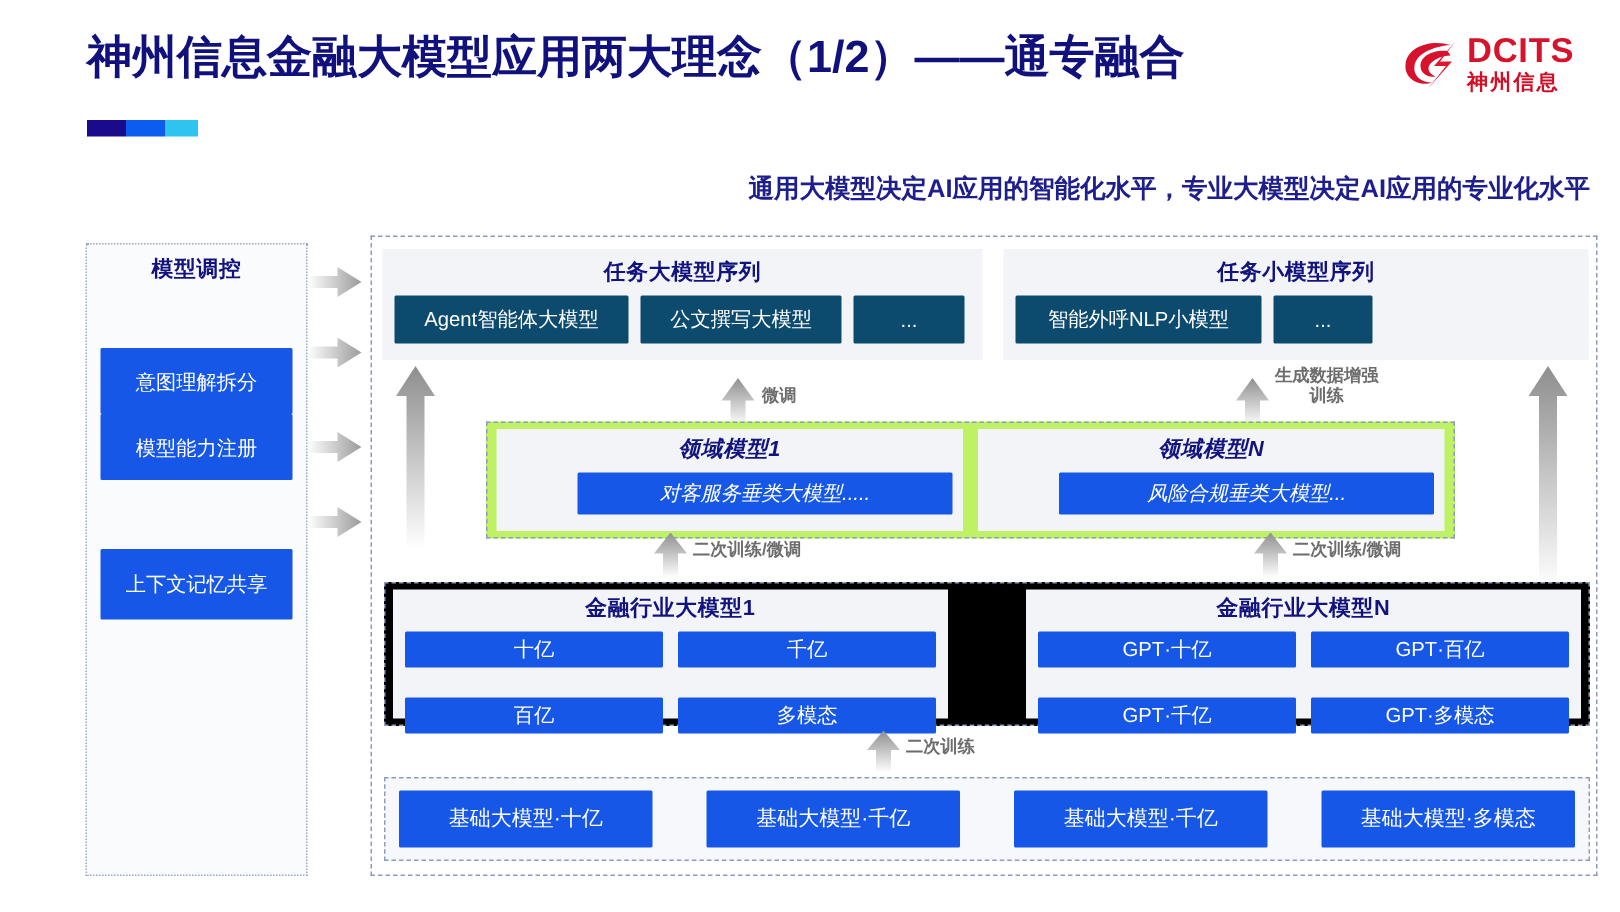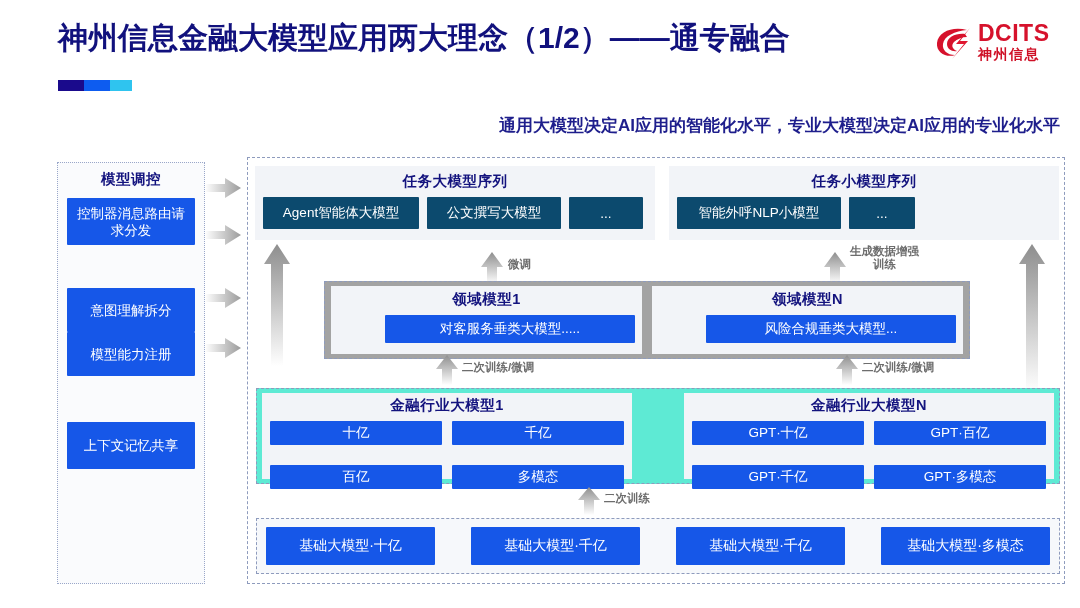--- a/index.html
+++ b/index.html
@@ -49,21 +49,21 @@
 
   
   .sidebar {
     position: absolute; left: 57px; top: 162px;
     width: 148px; height: 422px;
     border: 1px dotted #9aa7c9; background: #fafbfd;
     padding: 7px 9px;
   }
   .sidebar-title {
     text-align: center; font-size: 14.5px; font-weight: bold;
-    color: #13137e; margin-bottom: 9px; letter-spacing: .5px;
+    color: #13137e; margin-bottom: 22px; letter-spacing: .5px;
   }
   .sb-box {
     background: #1657e8; color: #ffffff; font-size: 13.5px;
     text-align: center; border-radius: 1px;
     display: flex; align-items: center; justify-content: center;
     line-height: 17px; padding: 3px 4px;
   }
   .sb-b1 { height: 47px; margin-top: 0px; }
   .sb-b2 { height: 44px; margin-top: 43px; }
   .sb-b3 { height: 44px; }
@@ -94,37 +94,37 @@
   .chip {
     background: #0c4a6e; color: #fff; font-size: 13.5px;
     height: 32px; display: flex; align-items: center; justify-content: center;
     border-radius: 1px; white-space: nowrap; padding: 0 6px;
   }
 
   
   .domain-outer {
     position: absolute; left: 324px; top: 281px;
     width: 646px; height: 78px;
-    border: 1px dashed #8e9bbd; background: #a3a3a3;
+    border: 1px dashed #8e9bbd; background: #bef264;
     padding: 4px 6px;
-    display: flex; gap: 10px;
+    display: flex; gap: 10px; font-style: italic;
   }
   .domain-panel { background: #f2f4f8; flex: 1; padding: 4px 7px 7px 7px; }
   .domain-bar {
     background: #1657e8; color: #fff; font-size: 13.5px; height: 28px;
     display: flex; align-items: center; justify-content: center;
     border-radius: 1px;
     margin-left: 47px;
   }
 
   
   .ind-outer {
     position: absolute; left: 256px; top: 388px;
     width: 804px; height: 96px;
-    border: 1px dashed #8e9bbd; background: #5eead4;
+    border: 1px dashed #8e9bbd; background: #000000;
     padding: 4px 5px; display: flex; gap: 52px;
   }
   .ind-panel { background: #f2f4f8; flex: 1; padding: 3px 8px 6px 8px; }
   .ind-grid { display: grid; grid-template-columns: 1fr 1fr; gap: 20px 10px; }
   .ind-cell {
     background: #1657e8; color: #fff; font-size: 13.5px; height: 24px;
     display: flex; align-items: center; justify-content: center;
     border-radius: 1px;
   }
 
@@ -170,21 +170,20 @@
       <path d="M36 4 L22 20 L30 20 L18 35 L34 17 L26 17 Z" fill="#e0162f"></path>
     </svg>
     <div class="logo-text">
       <div class="logo-en">DCITS</div>
       <div class="logo-cn">神州信息</div>
     </div>
   </div>
 
   <div class="sidebar">
     <div class="sidebar-title">模型调控</div>
-    <div class="sb-box sb-b1">控制器消息路由请求分发</div>
     <div class="sb-box sb-b2">意图理解拆分</div>
     <div class="sb-box sb-b3">模型能力注册</div>
     <div class="sb-box sb-b4">上下文记忆共享</div>
   </div>
 
   <svg class="arrow-r" style="left:205px; top:178px;" viewBox="0 0 36 20">
     <defs>
         <linearGradient id="gr1" x1="0" y1="0" x2="1" y2="0">
       <stop offset="0" stop-color="#ffffff"></stop>
           <stop offset="1" stop-color="#9b9b9b"></stop>

